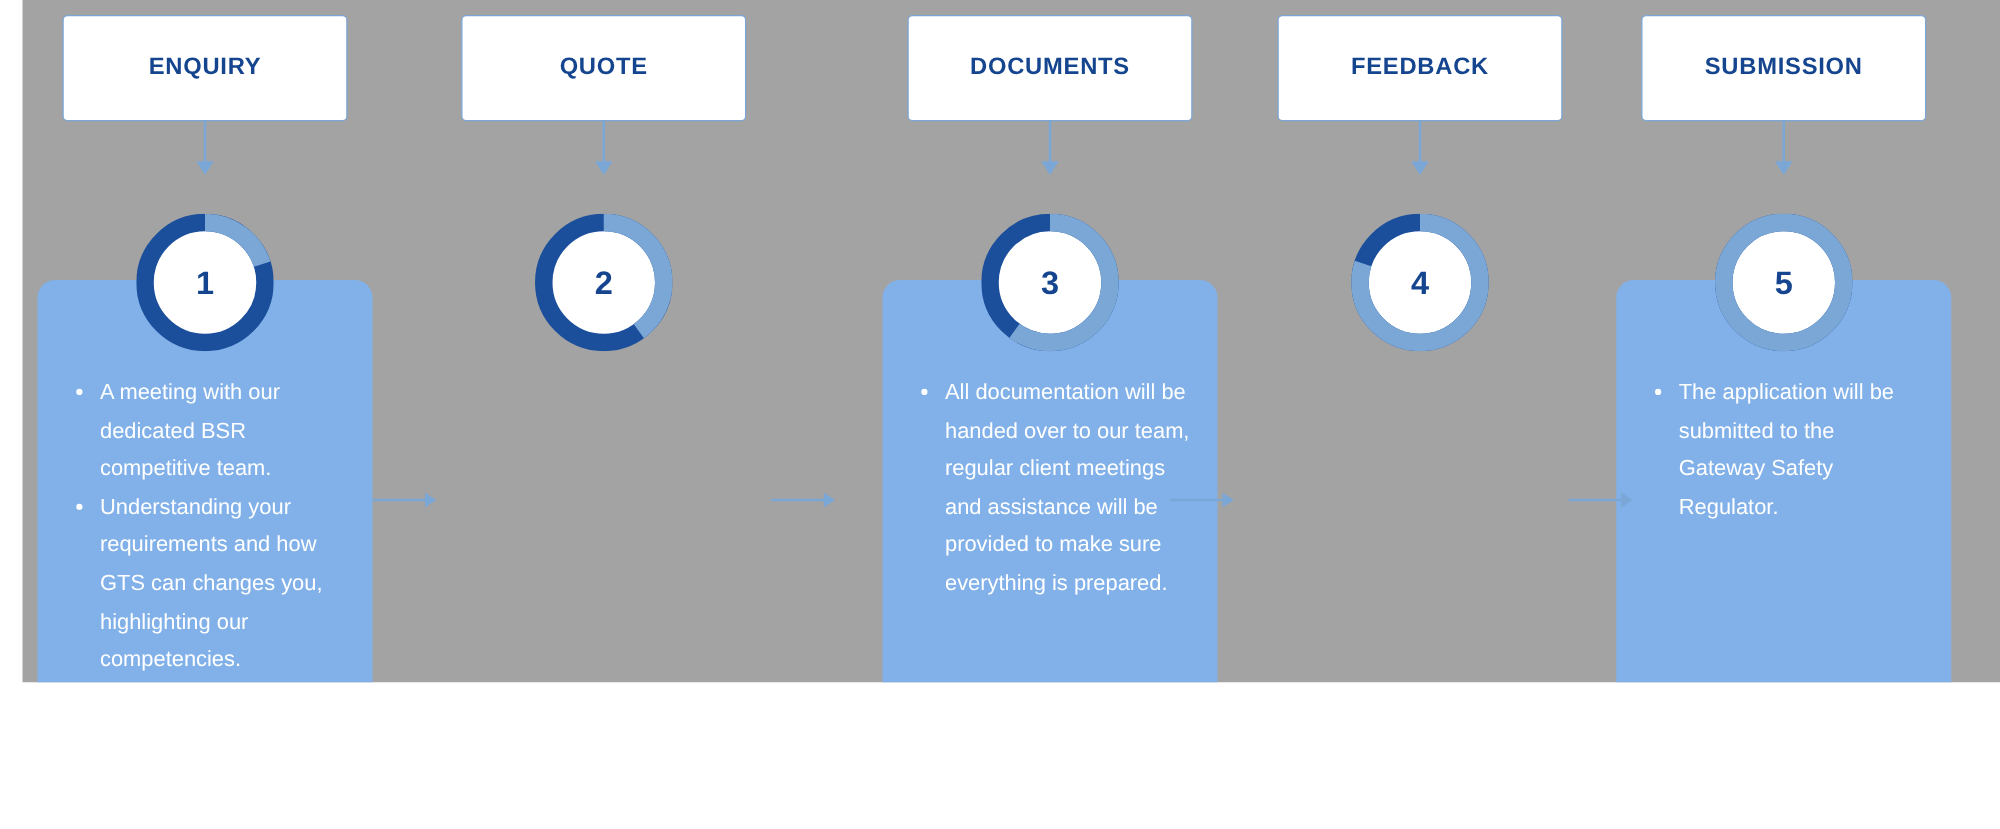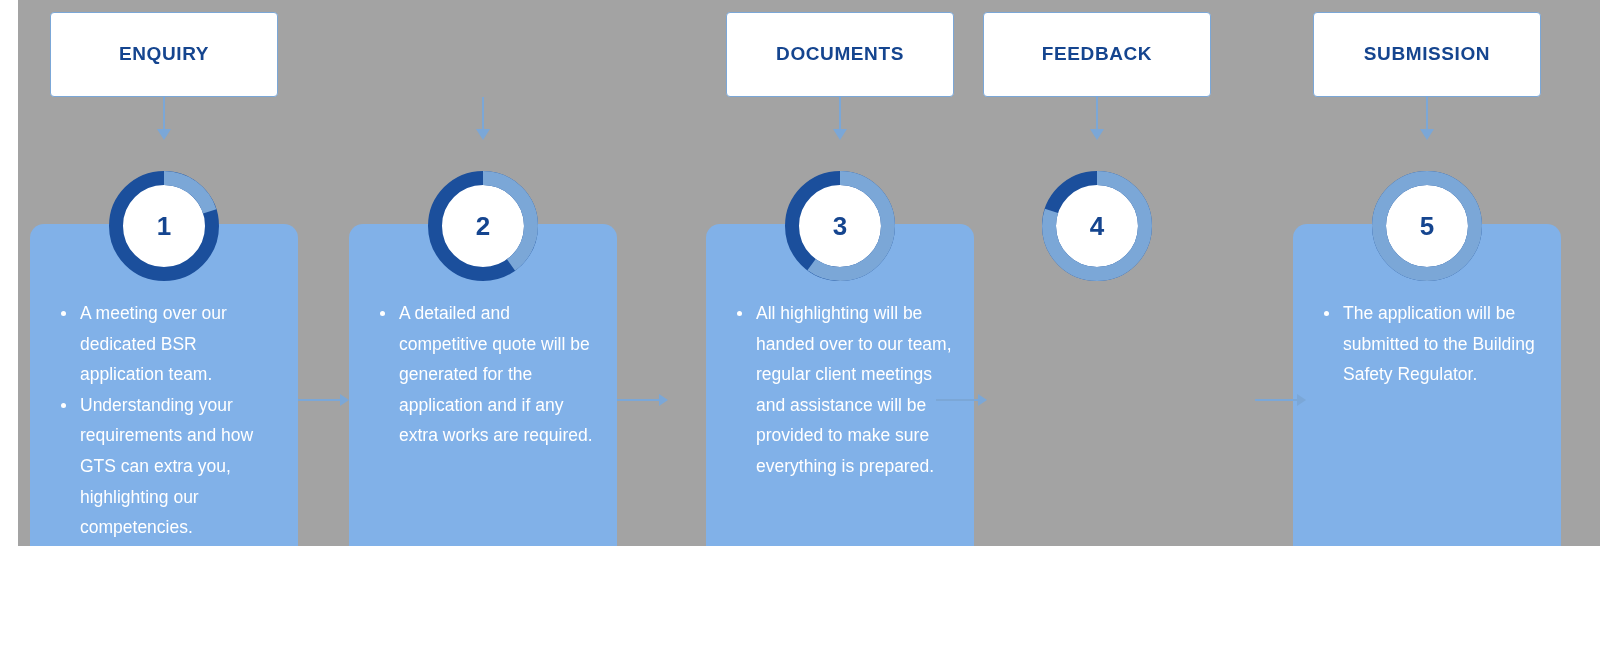--- a/index.html
+++ b/index.html
@@ -163,90 +163,88 @@
 <div id="stage">
 
 <div class="column" style="left: 12px;">
       <div class="header-box">
         <div class="header-label">ENQUIRY</div>
       </div>
       <div class="v-connector"></div>
       <div class="v-arrowhead"></div>
       <div class="card">
         <ul class="card-list">
-          <li>A meeting over our dedicated BSR application team.</li>
-          <li>Understanding your requirements and how GTS can extra you, highlighting our competencies.</li>
+          <li>A meeting with our dedicated BSR competitive team.</li>
+          <li>Understanding your requirements and how GTS can changes you, highlighting our competencies.</li>
         </ul>
       </div>
       <div class="donut">
     <svg viewBox="0 0 110 110" xmlns="http://www.w3.org/2000/svg">
       <circle cx="55" cy="55" r="48" fill="#ffffff" stroke="#1B4F9C" stroke-width="14"></circle>
       <circle cx="55" cy="55" r="48" fill="none" stroke="#7BA7D7" stroke-width="14" stroke-dasharray="60.31857894892403 241.2743157956961" stroke-dashoffset="0" transform="rotate(-90 55 55)"></circle>
     </svg>
         <div class="donut-number">1</div>
       </div>
     </div>
     <div class="column" style="left: 331px;">
+      <div class="header-box">
+        <div class="header-label">QUOTE</div>
+      </div>
+      <div class="v-connector"></div>
+      <div class="v-arrowhead"></div>
+      <div class="donut">
+    <svg viewBox="0 0 110 110" xmlns="http://www.w3.org/2000/svg">
+      <circle cx="55" cy="55" r="48" fill="#ffffff" stroke="#1B4F9C" stroke-width="14"></circle>
+      <circle cx="55" cy="55" r="48" fill="none" stroke="#7BA7D7" stroke-width="14" stroke-dasharray="120.63715789784806 180.95573684677208" stroke-dashoffset="0" transform="rotate(-90 55 55)"></circle>
+    </svg>
+        <div class="donut-number">2</div>
+      </div>
+    </div>
+    <div class="column" style="left: 688px;">
+      <div class="header-box">
+        <div class="header-label">DOCUMENTS</div>
+      </div>
       <div class="v-connector"></div>
       <div class="v-arrowhead"></div>
       <div class="card">
         <ul class="card-list">
-          <li>A detailed and competitive quote will be generated for the application and if any extra works are required.</li>
+          <li>All documentation will  be handed over to our team, regular client meetings and assistance will be provided to make sure everything is prepared.</li>
         </ul>
       </div>
       <div class="donut">
     <svg viewBox="0 0 110 110" xmlns="http://www.w3.org/2000/svg">
       <circle cx="55" cy="55" r="48" fill="#ffffff" stroke="#1B4F9C" stroke-width="14"></circle>
-      <circle cx="55" cy="55" r="48" fill="none" stroke="#7BA7D7" stroke-width="14" stroke-dasharray="120.63715789784806 180.95573684677208" stroke-dashoffset="0" transform="rotate(-90 55 55)"></circle>
-    </svg>
-        <div class="donut-number">2</div>
-      </div>
-    </div>
-    <div class="column" style="left: 688px;">
-      <div class="header-box">
-        <div class="header-label">DOCUMENTS</div>
+      <circle cx="55" cy="55" r="48" fill="none" stroke="#7BA7D7" stroke-width="14" stroke-dasharray="180.95573684677208 120.63715789784806" stroke-dashoffset="0" transform="rotate(-90 55 55)"></circle>
+    </svg>
+        <div class="donut-number">3</div>
+      </div>
+    </div>
+    <div class="column" style="left: 984px;">
+      <div class="header-box">
+        <div class="header-label">FEEDBACK</div>
+      </div>
+      <div class="v-connector"></div>
+      <div class="v-arrowhead"></div>
+      <div class="donut">
+    <svg viewBox="0 0 110 110" xmlns="http://www.w3.org/2000/svg">
+      <circle cx="55" cy="55" r="48" fill="#ffffff" stroke="#1B4F9C" stroke-width="14"></circle>
+      <circle cx="55" cy="55" r="48" fill="none" stroke="#7BA7D7" stroke-width="14" stroke-dasharray="241.2743157956961 60.31857894892403" stroke-dashoffset="0" transform="rotate(-90 55 55)"></circle>
+    </svg>
+        <div class="donut-number">4</div>
+      </div>
+    </div>
+    <div class="column" style="left: 1275px;">
+      <div class="header-box">
+        <div class="header-label">SUBMISSION</div>
       </div>
       <div class="v-connector"></div>
       <div class="v-arrowhead"></div>
       <div class="card">
         <ul class="card-list">
-          <li>All highlighting will  be handed over to our team, regular client meetings and assistance will be provided to make sure everything is prepared.</li>
-        </ul>
-      </div>
-      <div class="donut">
-    <svg viewBox="0 0 110 110" xmlns="http://www.w3.org/2000/svg">
-      <circle cx="55" cy="55" r="48" fill="#ffffff" stroke="#1B4F9C" stroke-width="14"></circle>
-      <circle cx="55" cy="55" r="48" fill="none" stroke="#7BA7D7" stroke-width="14" stroke-dasharray="180.95573684677208 120.63715789784806" stroke-dashoffset="0" transform="rotate(-90 55 55)"></circle>
-    </svg>
-        <div class="donut-number">3</div>
-      </div>
-    </div>
-    <div class="column" style="left: 945px;">
-      <div class="header-box">
-        <div class="header-label">FEEDBACK</div>
-      </div>
-      <div class="v-connector"></div>
-      <div class="v-arrowhead"></div>
-      <div class="donut">
-    <svg viewBox="0 0 110 110" xmlns="http://www.w3.org/2000/svg">
-      <circle cx="55" cy="55" r="48" fill="#ffffff" stroke="#1B4F9C" stroke-width="14"></circle>
-      <circle cx="55" cy="55" r="48" fill="none" stroke="#7BA7D7" stroke-width="14" stroke-dasharray="241.2743157956961 60.31857894892403" stroke-dashoffset="0" transform="rotate(-90 55 55)"></circle>
-    </svg>
-        <div class="donut-number">4</div>
-      </div>
-    </div>
-    <div class="column" style="left: 1275px;">
-      <div class="header-box">
-        <div class="header-label">SUBMISSION</div>
-      </div>
-      <div class="v-connector"></div>
-      <div class="v-arrowhead"></div>
-      <div class="card">
-        <ul class="card-list">
-          <li>The application will be submitted to the Building Safety Regulator.</li>
+          <li>The application will be submitted to the Gateway Safety Regulator.</li>
         </ul>
       </div>
       <div class="donut">
     <svg viewBox="0 0 110 110" xmlns="http://www.w3.org/2000/svg">
       <circle cx="55" cy="55" r="48" fill="#ffffff" stroke="#1B4F9C" stroke-width="14"></circle>
       <circle cx="55" cy="55" r="48" fill="none" stroke="#7BA7D7" stroke-width="14" stroke-dasharray="301.59289474462014 0" stroke-dashoffset="0" transform="rotate(-90 55 55)"></circle>
     </svg>
         <div class="donut-number">5</div>
       </div>
     </div>

